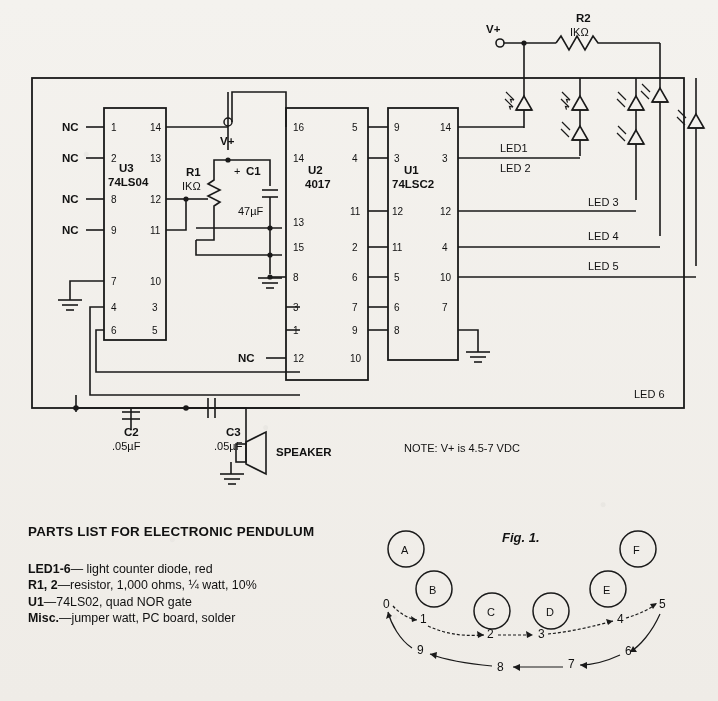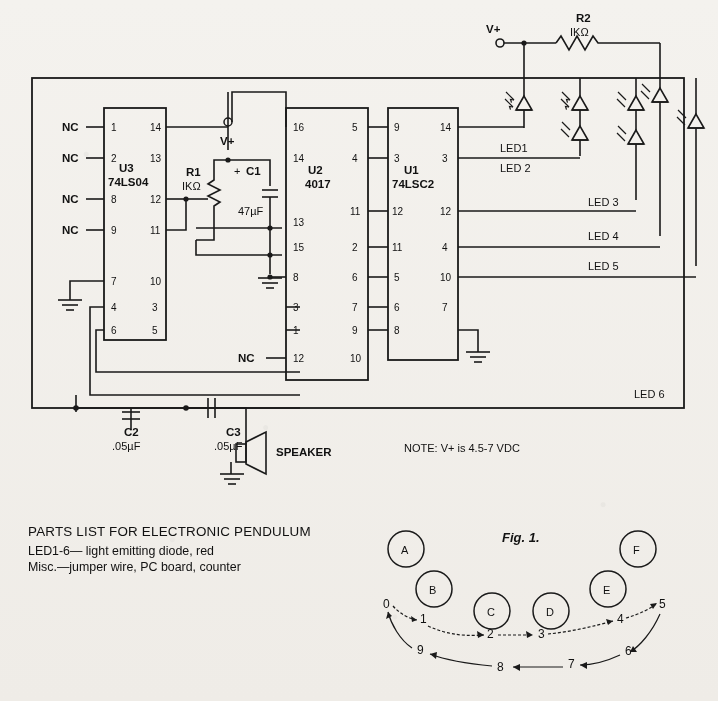--- a/index.html
+++ b/index.html
@@ -32,23 +32,23 @@
   text{font-family:"Liberation Sans", sans-serif;fill:#111;}
   .pin{font-size:10px;}
   .lbl{font-size:11px;}
   .lblb{font-size:11.5px;font-weight:bold;}
   .led-lbl{font-size:11px;}
   .node{fill:#1a1a1a;}
   .parts{
     position:absolute;left:28px;top:524px;width:340px;
     font-size:12.6px;line-height:16.6px;color:#111;
   }
-  .parts .hdr{font-weight:normal;font-size:13.4px;letter-spacing:.2px;margin-bottom:2px;}
+  .parts .hdr{font-weight:bold;font-size:13.4px;letter-spacing:.2px;margin-bottom:20px;}
   .parts .row{font-size:12.4px;}
-  .parts .row b{font-weight:normal;}
+  .parts .row b{font-weight:bold;}
   .figcap{position:absolute;left:502px;top:530px;font-size:13px;font-weight:bold;font-style:italic;}
   .pendlbl{font-size:12px;}
 </style>
 </head>
 <body>
 
 <div class="paper"></div>
 
 <svg class="sheet">
 
@@ -349,18 +349,24 @@
     <path class="wire-thin" d="M412,648 C400,640 391,624 388,612"></path>
     <polygon points="388,612 386,619 392,616" fill="#1a1a1a"></polygon>
   </g>
 </svg>
 
 <div class="figcap">Fig. 1.</div>
 
 <div class="parts">
   <div class="hdr">PARTS LIST FOR ELECTRONIC PENDULUM</div>
   <div class="row">
-    <b>LED1-6</b><span>— light emitting diode, red</span>
+    <b>LED1-6</b><span>— light counter diode, red</span>
   </div>
   <div class="row">
-    <b>Misc.</b><span>—jumper wire, PC board, counter</span>
+    <b>R1, 2</b><span>—resistor, 1,000 ohms, ¼ watt, 10%</span>
+  </div>
+  <div class="row">
+    <b>U1</b><span>—74LS02, quad NOR gate</span>
+  </div>
+  <div class="row">
+    <b>Misc.</b><span>—jumper watt, PC board, solder</span>
   </div>
 </div>
 
 </body></html>

